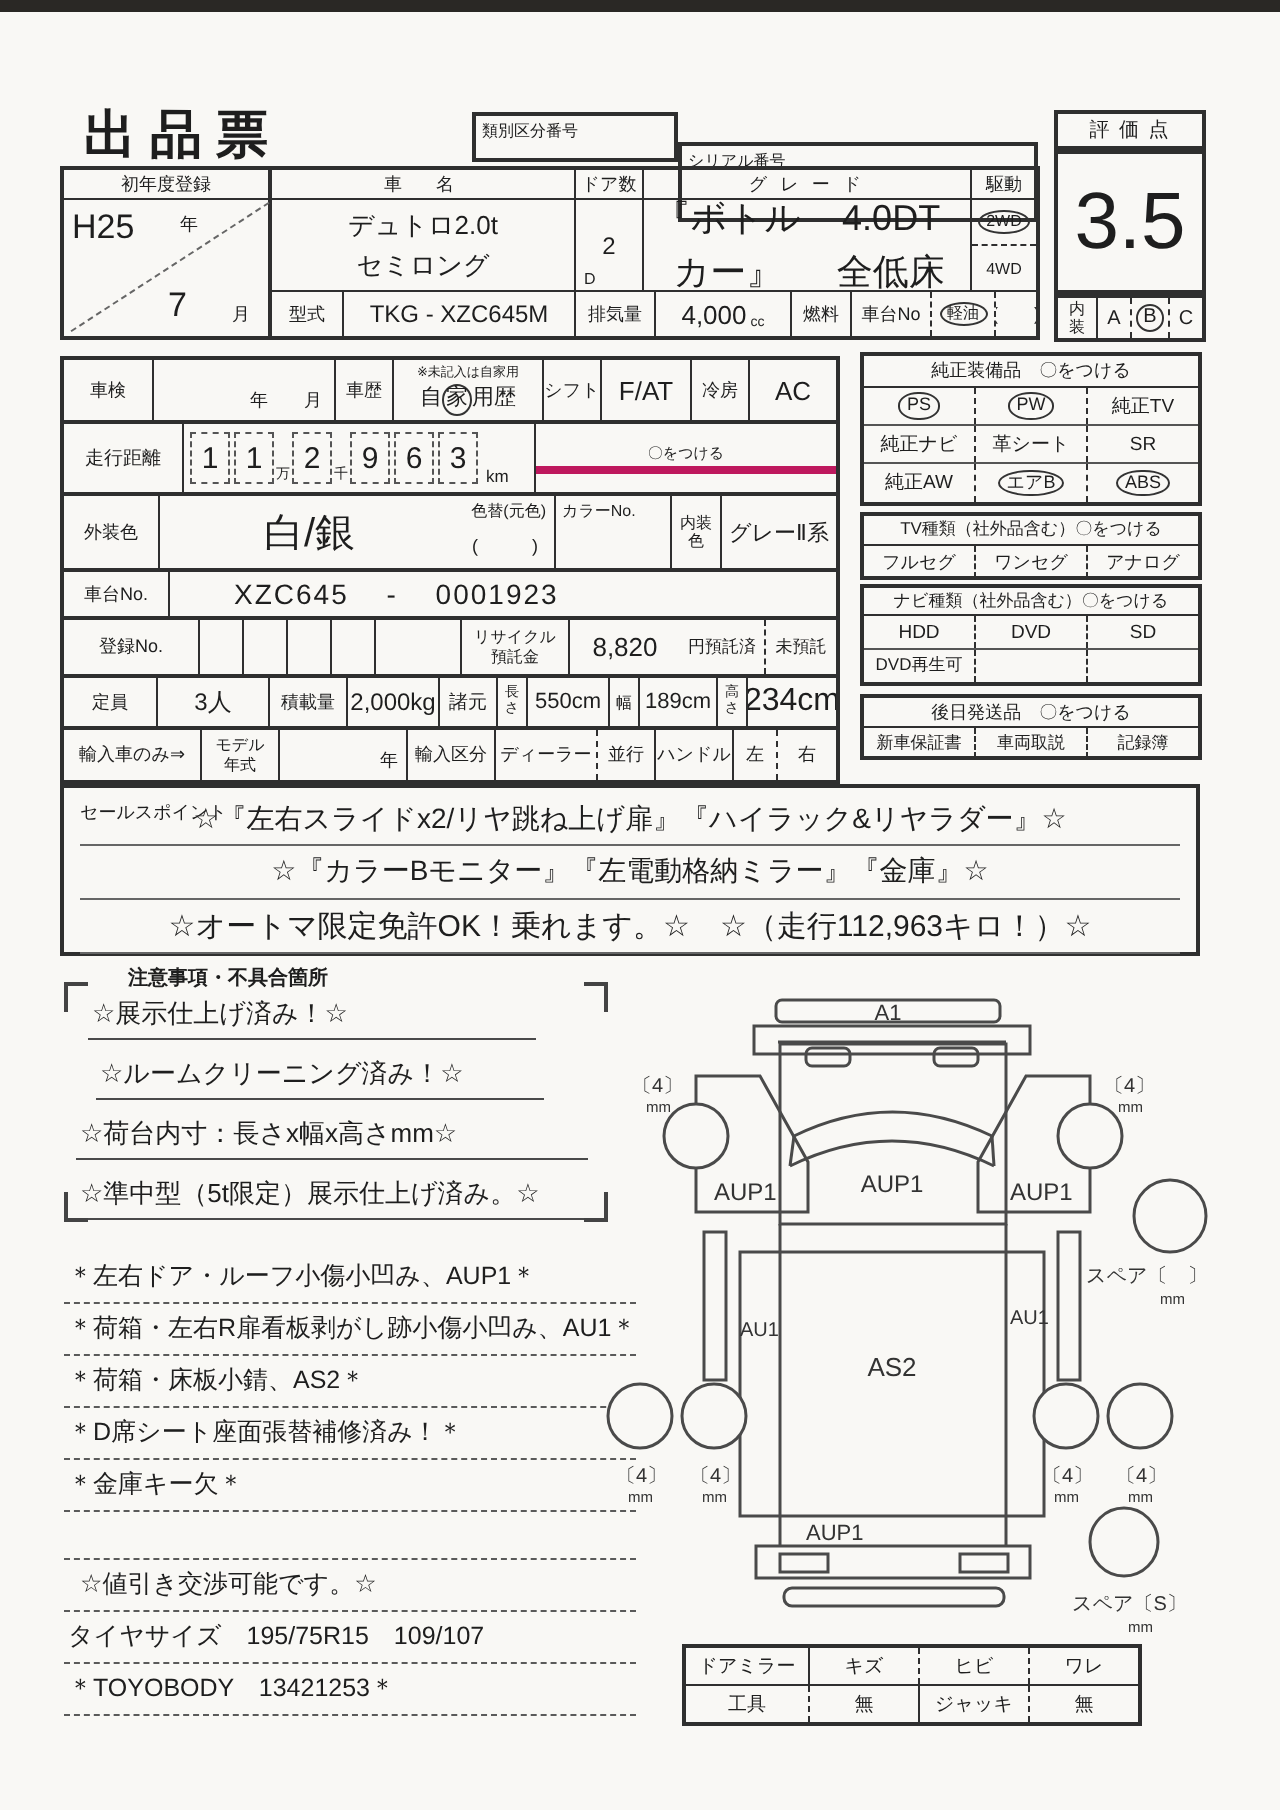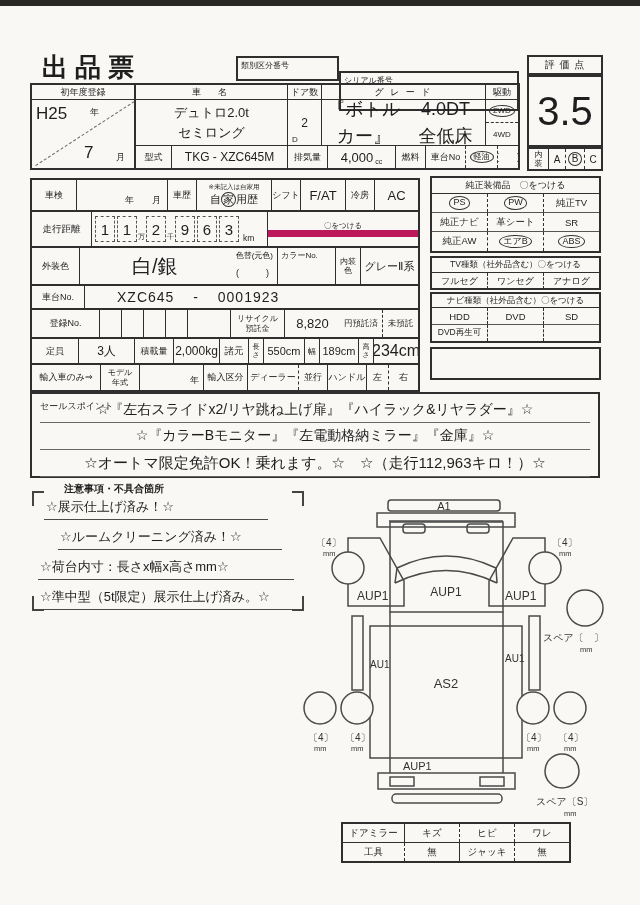--- a/index.html
+++ b/index.html
@@ -119,21 +119,21 @@
         <span style="width:20px;height:26px;border:1.5px dashed #555;display:inline-flex;align-items:center;justify-content:center;font-size:15px">1</span>
         <span style="font-size:7px;align-self:flex-end;margin:0 1px 4px">万</span>
         <span style="width:20px;height:26px;border:1.5px dashed #555;display:inline-flex;align-items:center;justify-content:center;font-size:15px">2</span>
         <span style="font-size:7px;align-self:flex-end;margin:0 1px 4px">千</span>
         <span style="width:20px;height:26px;border:1.5px dashed #555;display:inline-flex;align-items:center;justify-content:center;font-size:15px;margin-right:2px">9</span>
         <span style="width:20px;height:26px;border:1.5px dashed #555;display:inline-flex;align-items:center;justify-content:center;font-size:15px;margin-right:2px">6</span>
         <span style="width:20px;height:26px;border:1.5px dashed #555;display:inline-flex;align-items:center;justify-content:center;font-size:15px">3</span>
         <span style="font-size:8.5px;align-self:flex-end;margin:0 0 3px 4px">km</span>
       </div>
       <div class="cell" style="flex:1;flex-direction:column;padding:0">
-        <div style="width:100%;height:15px;font-size:7.5px;display:flex;align-items:center;justify-content:center;border-bottom:7px solid #be185d">〇をつける</div>
+        <div style="width:100%;height:15px;font-size:7.5px;display:flex;align-items:center;justify-content:center;border-bottom:4px solid #be185d">〇をつける</div>
       </div>
     </div>
     <div class="row" style="height:38px;border-bottom:2px solid var(--ln)">
       <div class="cell lbl" style="width:48px">外装色</div>
       <div class="cell" style="width:198px;justify-content:flex-start">
         <span style="font-size:20px;margin-left:52px">白/銀</span>
         <span class="abs" style="right:4px;top:2px;font-size:8px">色替(元色)</span>
         <span class="abs" style="right:8px;bottom:4px;font-size:9px">(　　　)</span>
       </div>
       <div class="cell" style="width:58px;align-items:flex-start;justify-content:flex-start;font-size:8px;padding:2px 3px">カラーNo.</div>
@@ -238,41 +238,58 @@
       <div class="cell dsh" style="width:56px;font-size:9.5px">DVD</div>
       <div class="cell" style="flex:1;font-size:9.5px">SD</div>
     </div>
     <div class="row" style="height:16px">
       <div class="cell dsh" style="width:56px;font-size:8.5px">DVD再生可</div>
       <div class="cell dsh" style="width:56px"></div>
       <div class="cell" style="flex:1"></div>
     </div>
   </div>
   <div class="abs b2" style="left:430px;top:347px;width:171px;height:33px">
+    <div class="hdr" style="height:15px">後日発送品　〇をつける</div>
+    <div class="row" style="height:15px">
+      <div class="cell dsh" style="width:56px;font-size:8.5px">新車保証書</div>
+      <div class="cell dsh" style="width:56px;font-size:8.5px">車両取説</div>
+      <div class="cell" style="flex:1;font-size:8.5px">記録簿</div>
+    </div>
   </div>
 
   <div class="abs b2" style="left:30px;top:392px;width:570px;height:86px;padding:3px 8px 0">
     <div class="abs" style="left:8px;top:6px;font-size:9px">セールスポイント</div>
     <div style="height:26px;display:flex;align-items:center;justify-content:center;font-size:14px;border-bottom:1px solid #666">☆『左右スライドx2/リヤ跳ね上げ扉』『ハイラック&amp;リヤラダー』☆</div>
     <div style="height:27px;display:flex;align-items:center;justify-content:center;font-size:14px;border-bottom:1px solid #666">☆『カラーBモニター』『左電動格納ミラー』『金庫』☆</div>
     <div style="height:27px;display:flex;align-items:center;justify-content:center;font-size:15px;border-bottom:1px solid #666">☆オートマ限定免許OK！乗れます。☆　☆（走行112,963キロ！）☆</div>
   </div>
 
   <div class="abs" style="left:64px;top:482px;font-size:10px;font-weight:bold">注意事項・不具合箇所</div>
   <div class="abs" style="left:38px;top:496px;width:256px">
     <div class="ul-solid" style="width:224px;margin-left:6px">☆展示仕上げ済み！☆</div>
-    <div class="ul-solid" style="width:224px;margin-left:20px">☆ルームクリーニング済み！☆</div>
+    <div class="ul-solid" style="width:224px;margin-left:10px">☆ルームクリーニング済み！☆</div>
     <div class="ul-solid">☆荷台内寸：長さx幅x高さmm☆</div>
     <div class="ul-solid">☆準中型（5t限定）展示仕上げ済み。☆</div>
   </div>
   <div class="corner" style="left:32px;top:491px;border-left:2px solid #444;border-top:2px solid #444"></div>
   <div class="corner" style="left:32px;top:596px;border-left:2px solid #444;border-bottom:2px solid #444"></div>
   <div class="corner" style="left:292px;top:491px;border-right:2px solid #444;border-top:2px solid #444"></div>
   <div class="corner" style="left:292px;top:596px;border-right:2px solid #444;border-bottom:2px solid #444"></div>
 
+  <div class="abs" style="left:32px;top:626px;width:286px">
+    <div class="ul-dash">＊左右ドア・ルーフ小傷小凹み、AUP1＊</div>
+    <div class="ul-dash">＊荷箱・左右R扉看板剥がし跡小傷小凹み、AU1＊</div>
+    <div class="ul-dash">＊荷箱・床板小錆、AS2＊</div>
+    <div class="ul-dash">＊D席シート座面張替補修済み！＊</div>
+    <div class="ul-dash">＊金庫キー欠＊</div>
+    <div class="ul-dash"></div>
+    <div class="ul-dash" style="padding-left:8px">☆値引き交渉可能です。☆</div>
+    <div class="ul-dash">タイヤサイズ　195/75R15　109/107</div>
+    <div class="ul-dash">＊TOYOBODY　13421253＊</div>
+  </div>
 
   <svg class="abs" style="left:300px;top:486px" width="340" height="350" viewBox="0 0 340 350">
     <g fill="none" stroke="#4a4a4a" stroke-width="1.5">
       <rect x="88" y="14" width="112" height="11" rx="3"></rect>
       <rect x="77" y="27" width="138" height="14"></rect>
       <line x1="89" y1="35" x2="203" y2="35"></line>
       <rect x="90" y="36" width="113" height="90"></rect>
       <rect x="103" y="38" width="22" height="9" rx="3"></rect>
       <rect x="167" y="38" width="22" height="9" rx="3"></rect>
       <path d="M97,82 Q146,58 196,82"></path>

